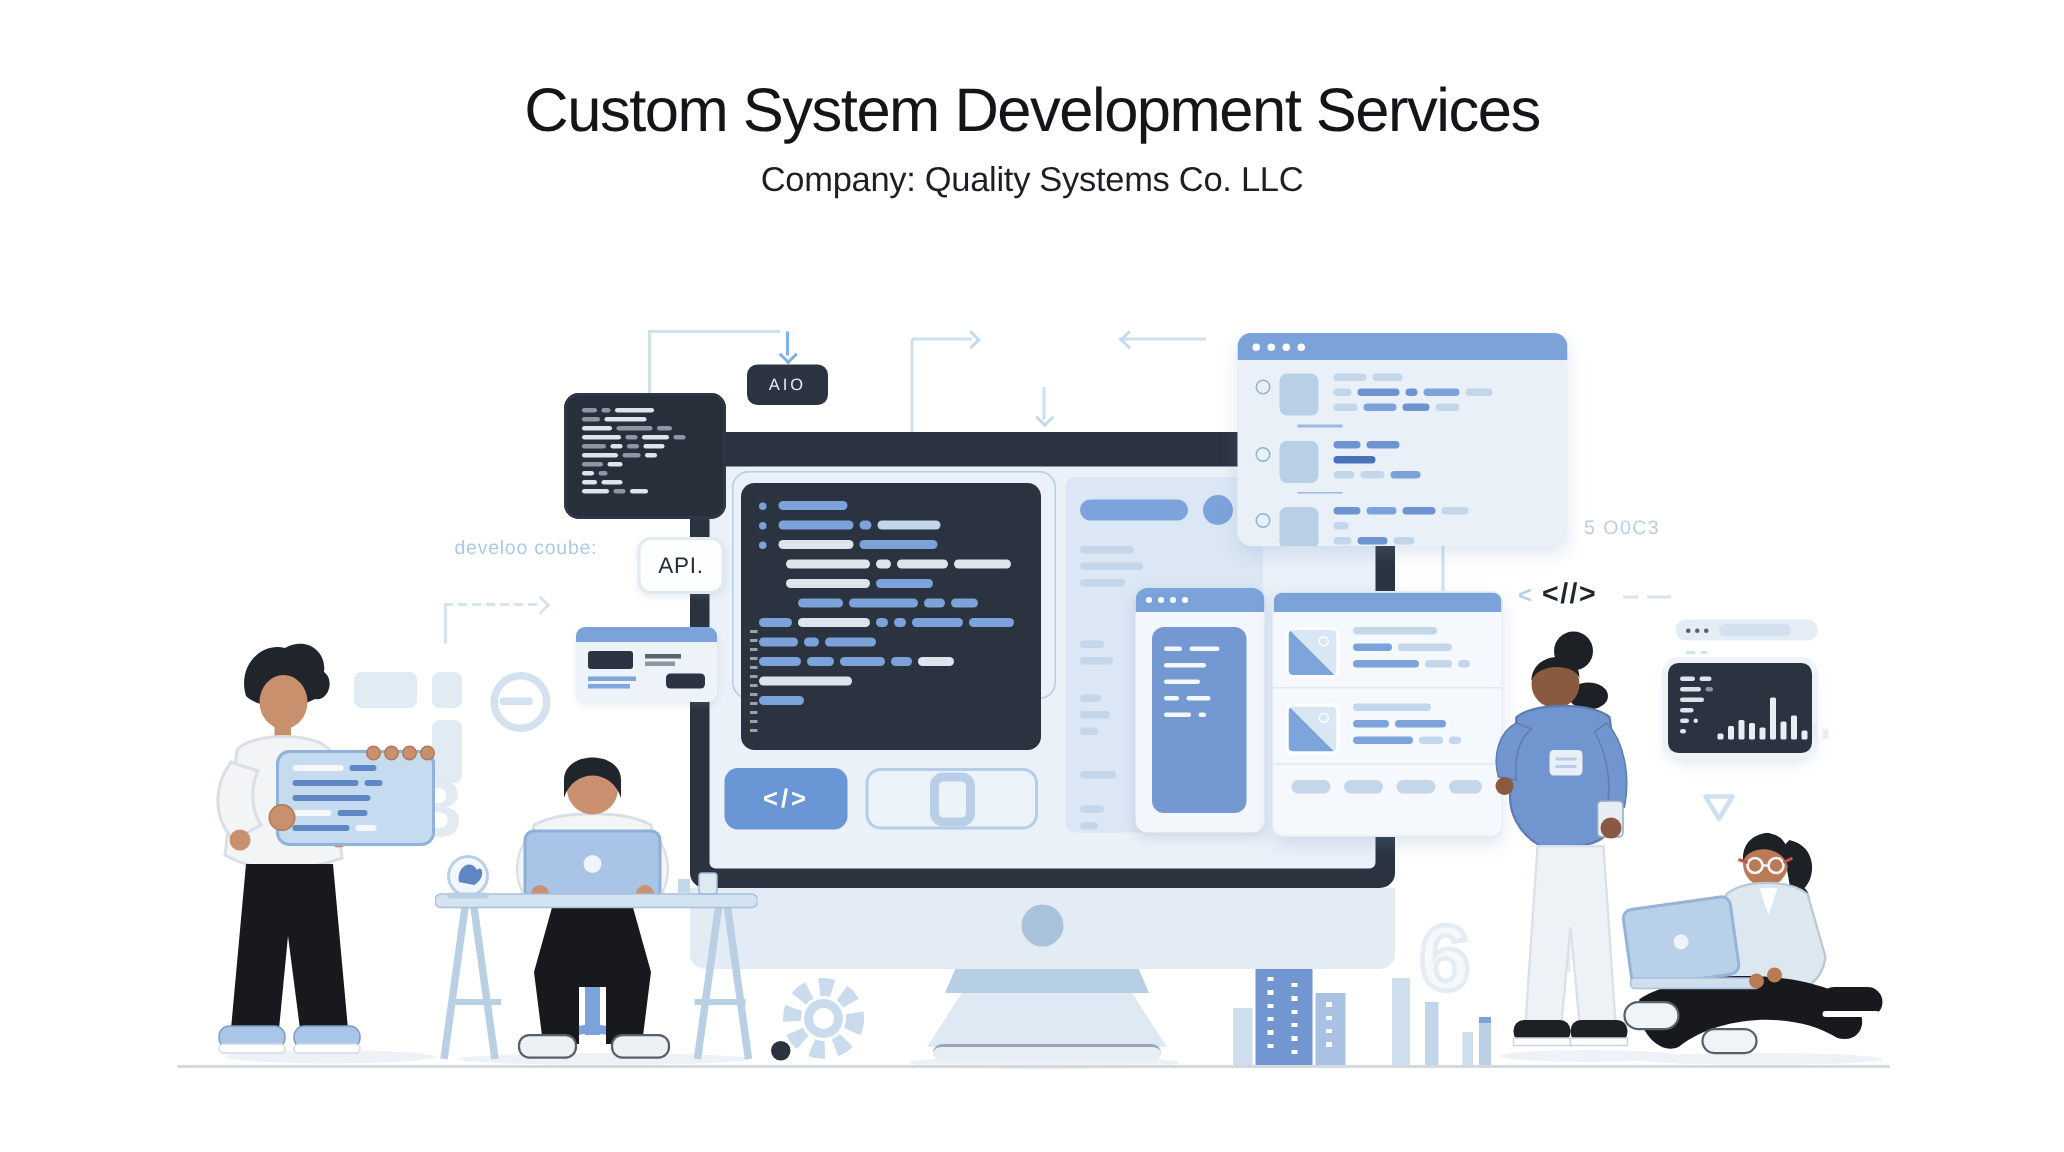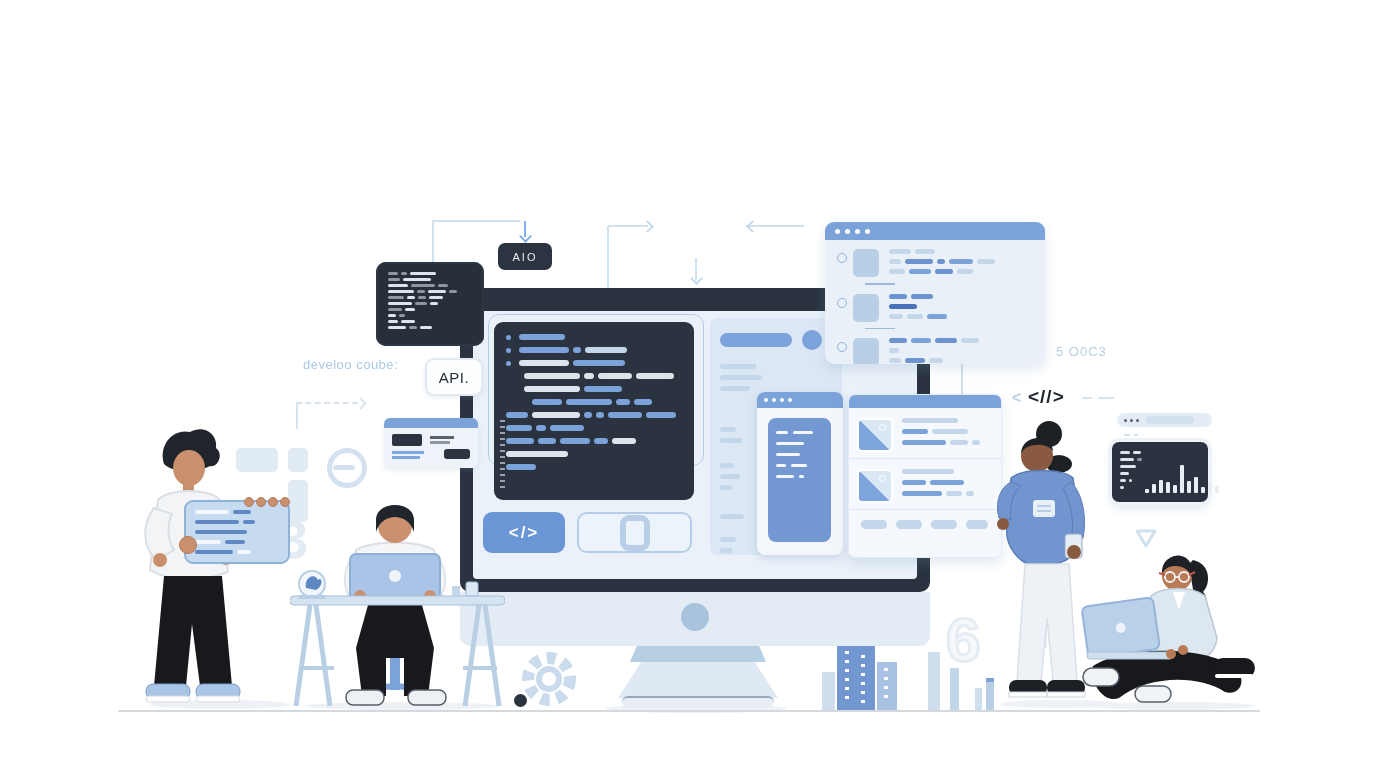--- a/index.html
+++ b/index.html
@@ -118,20 +118,22 @@
           border-radius:9px;box-sizing:border-box;padding:8px 9px;}
   .finger{position:absolute;width:8px;height:8px;border-radius:50%;background:#c9906d;border:1px solid #b07a58;top:-5px;}
   .hand-front{position:absolute;left:-7px;bottom:8px;width:16px;height:16px;border-radius:50%;background:#c9906d;border:1px solid #b07a58;}
 </style>
 </head>
 <body>
 
 <div class="stage">
 
   <div class="hd">
+    <h1>Custom System Development Services</h1>
+    <h2>Company: Quality Systems Co. LLC</h2>
   </div>
 
   <div class="numeral" style="left:278px;top:508px;font-size:54px;">3</div>
   <div class="numeral outline" style="left:946px;top:604px;font-size:62px;">6</div>
 
   <div class="blk" style="left:236px;top:448px;width:42px;height:24px;"></div>
   <div class="blk" style="left:288px;top:448px;width:20px;height:24px;"></div>
   <div class="blk" style="left:288px;top:480px;width:20px;height:42px;"></div>
   <div class="theta">
       <i></i>

